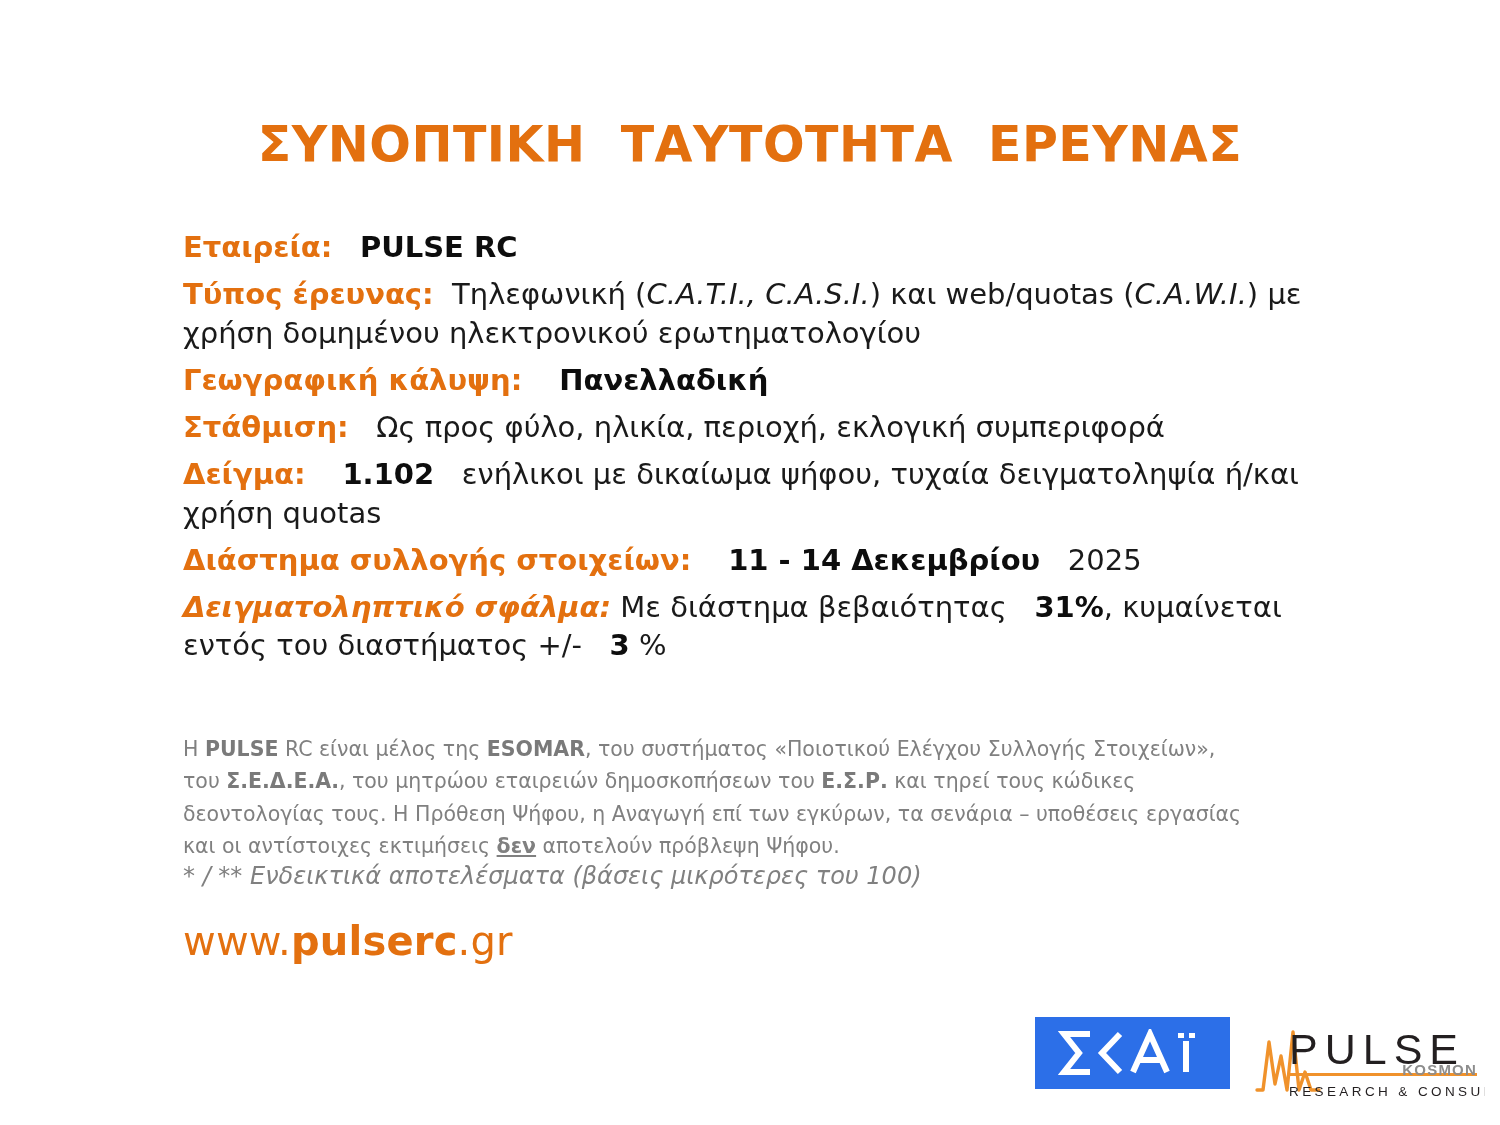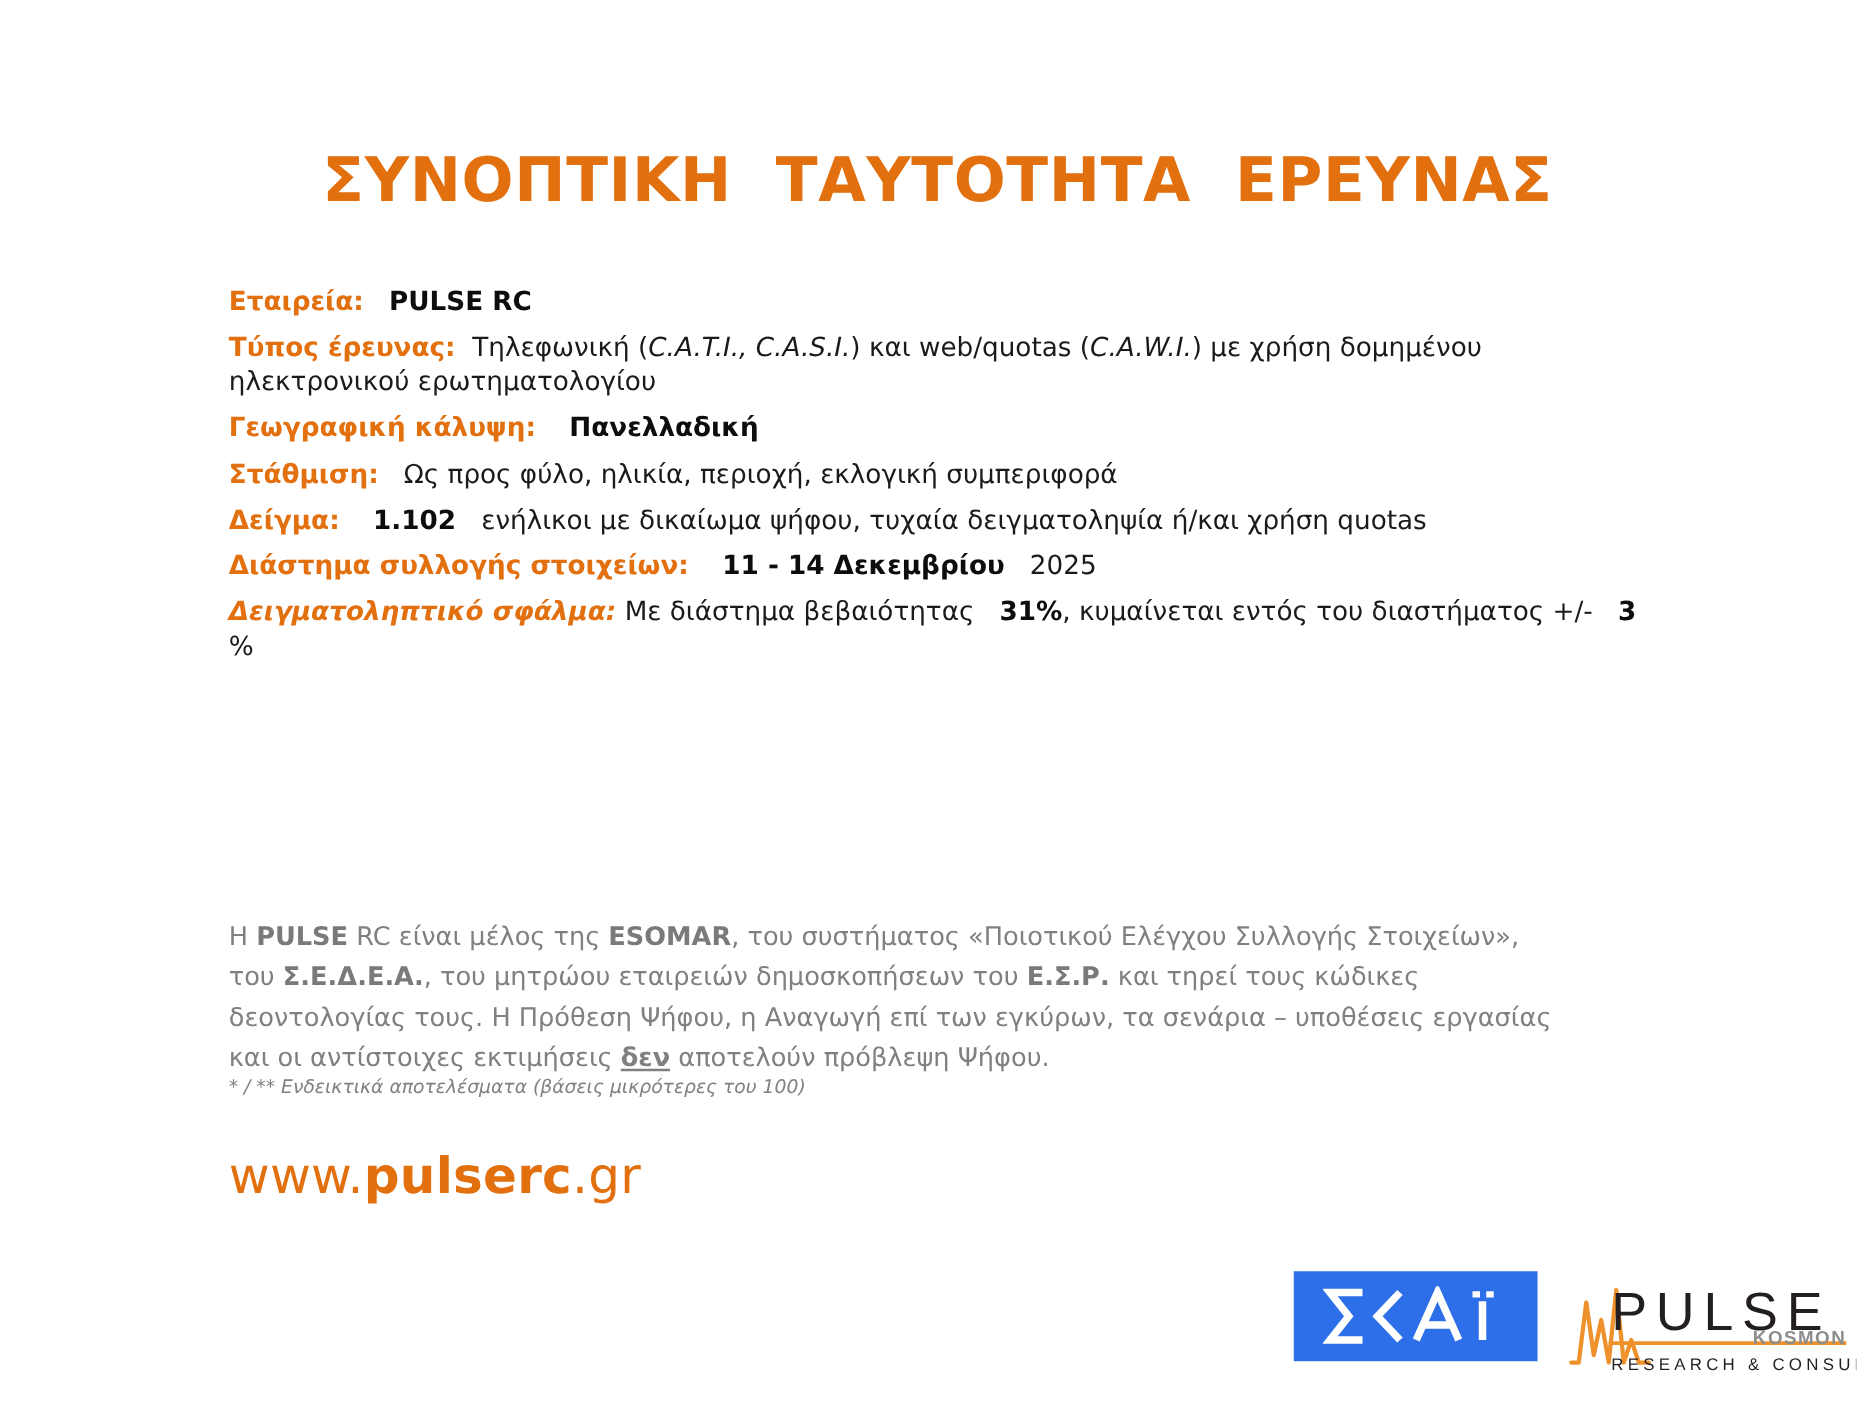--- a/index.html
+++ b/index.html
@@ -39,21 +39,21 @@
 
   
   .body-block {
     position: absolute;
     left: 183px;
     top: 228px;
     width: 1130px;
   }
 
   .line {
-    font-size: 21px;
+    font-size: 29px;
     line-height: 1.32;
     color: #1a1a1a;
     margin: 0 0 9px 0;
     text-align: left;
   }
 
   .lbl {
     color: #E3700F;
     font-weight: bold;
   }
@@ -75,21 +75,21 @@
     text-align: left;
   }
   .footnote b { font-weight: bold; color: #7a7a7a; }
   .footnote u { font-weight: bold; }
 
   .note-star {
     position: absolute;
     left: 183px;
     top: 858px;
     color: #808080;
-    font-size: 15px;
+    font-size: 24px;
     font-style: italic;
     line-height: 1.5;
   }
 
   
   .url {
     position: absolute;
     left: 183px;
     top: 917px;
     font-size: 40px;

